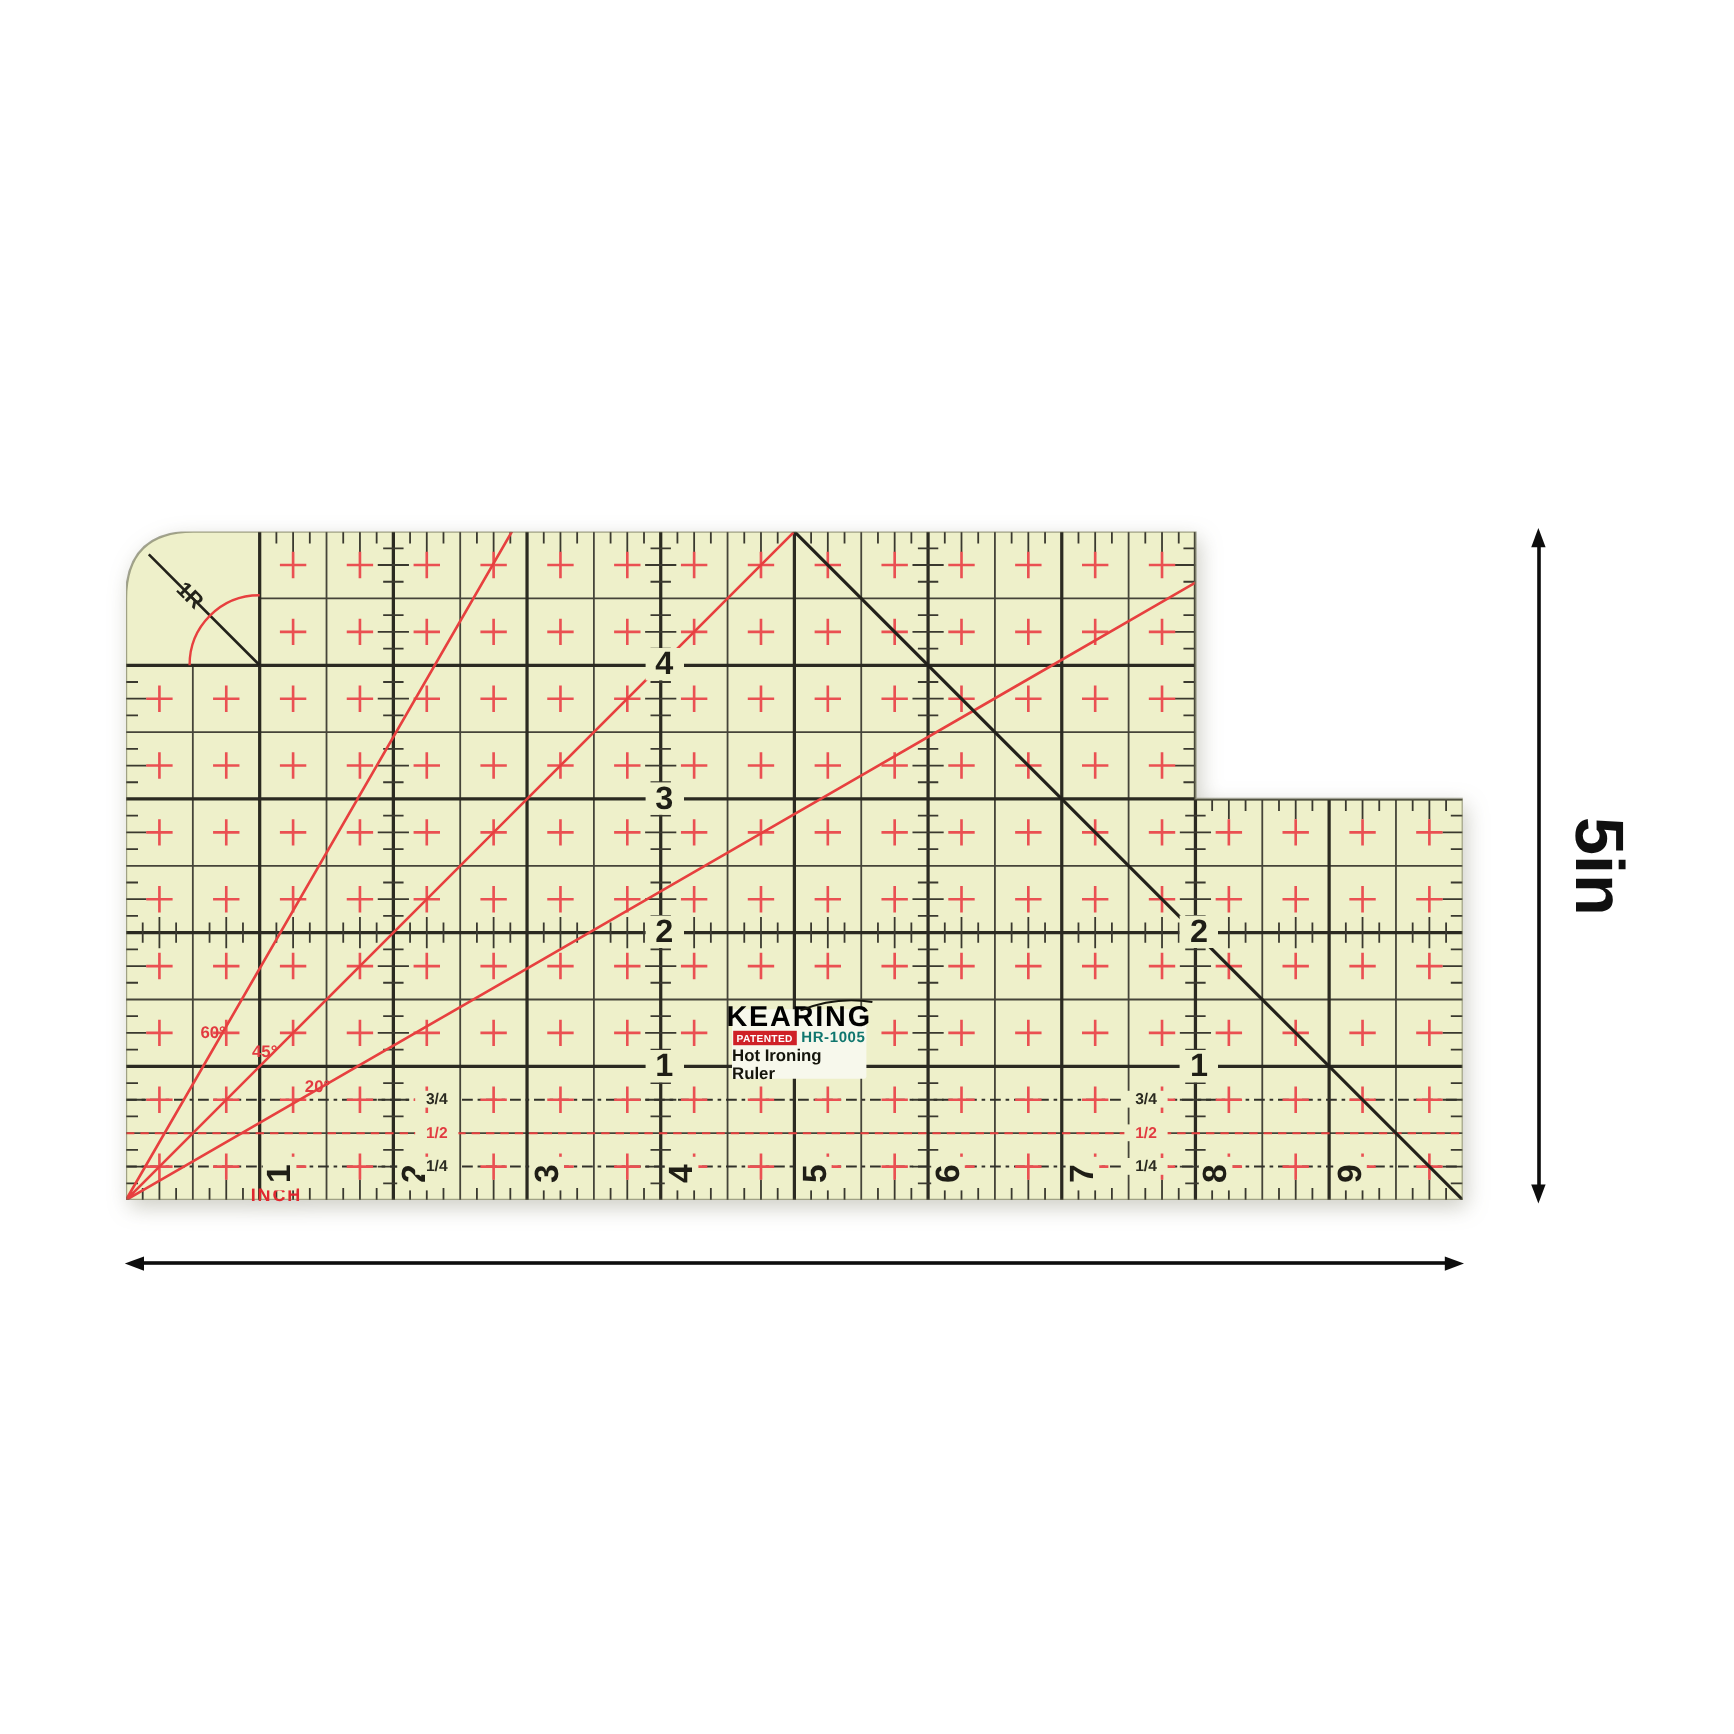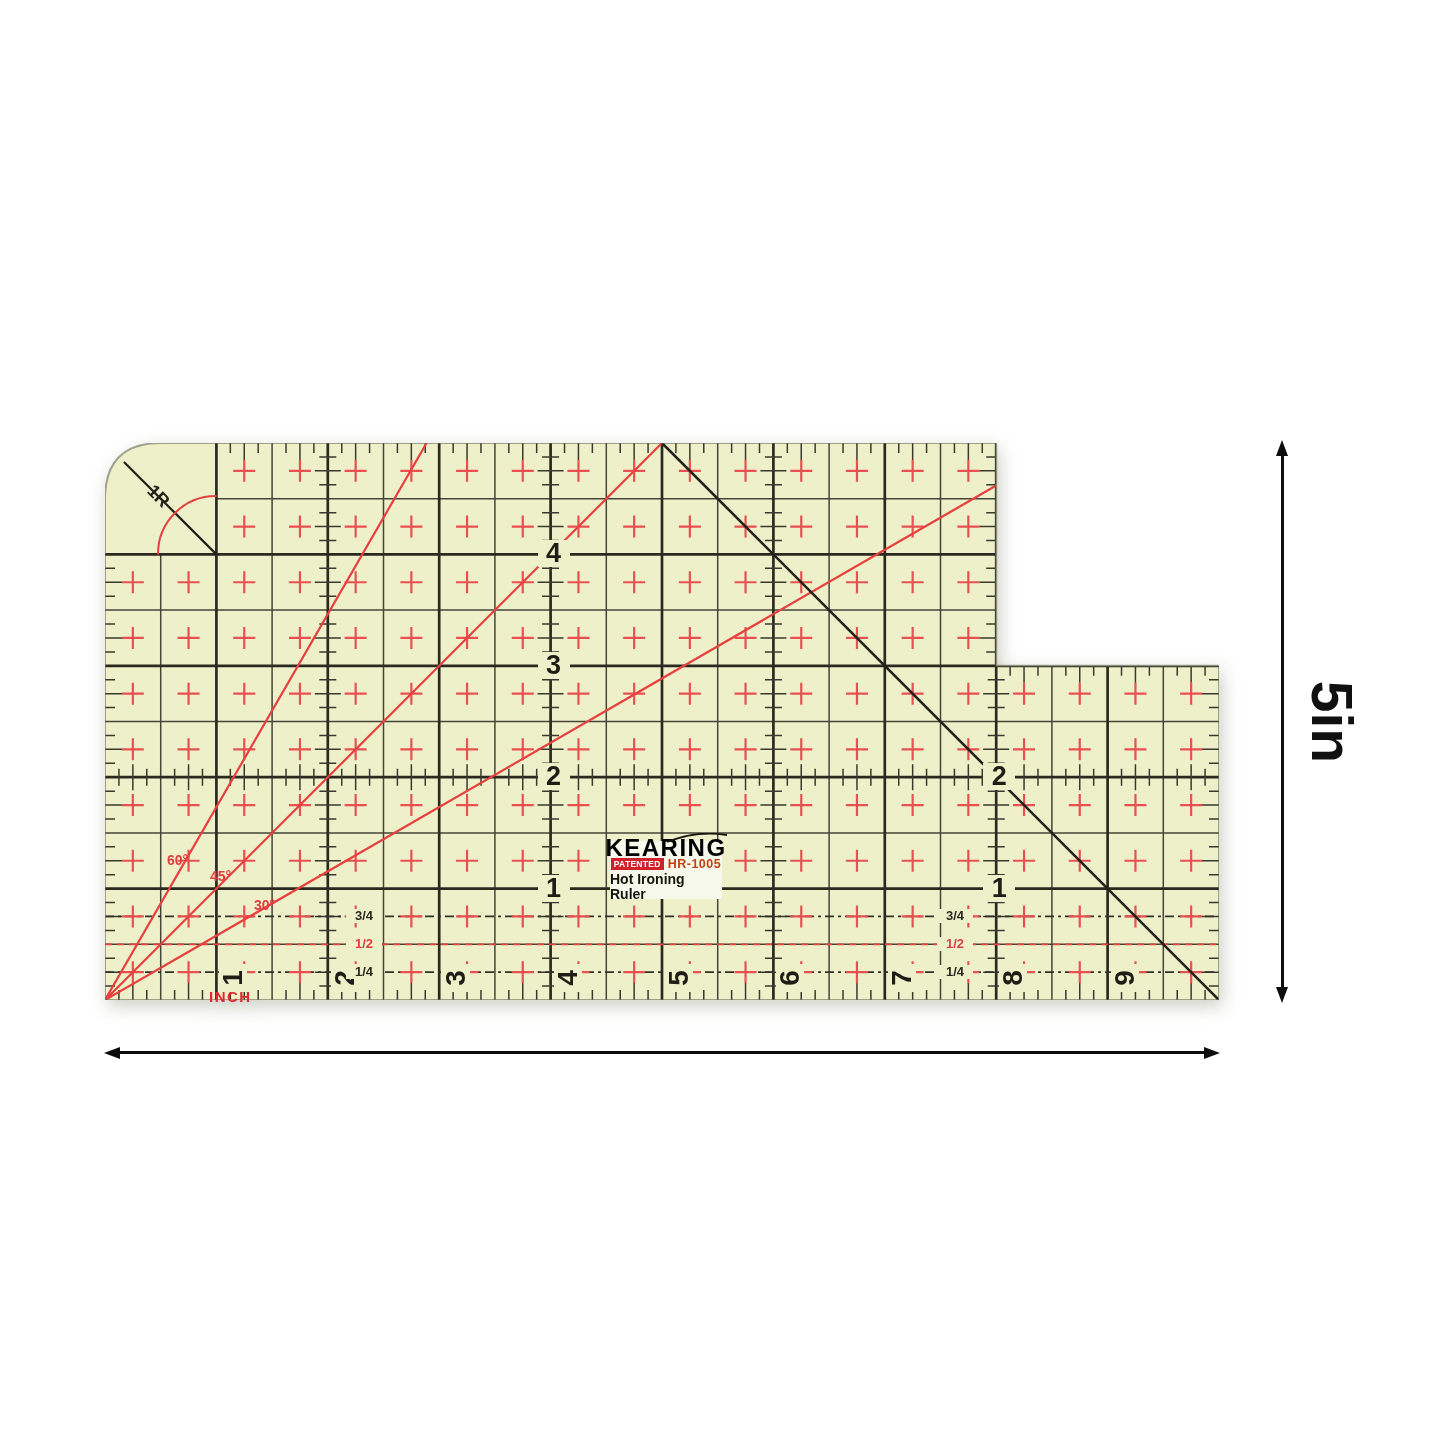--- a/index.html
+++ b/index.html
@@ -18,24 +18,24 @@
   .frac.red{color:#e23b40;}
   .ang{color:#e23b40;font-weight:bold;font-size:14px;line-height:15px;}
   #inch-label{color:#e02830;font-weight:800;font-size:15px;letter-spacing:1.5px;line-height:16px;}
   #corner-r-label{color:#23231a;font-weight:bold;font-size:18px;line-height:18px;transform:rotate(45deg);}
   
   #logo{position:absolute;left:505px;top:398px;width:112px;height:58px;background:#f7f8ec;
         border-radius:2px;display:flex;flex-direction:column;align-items:center;justify-content:center;gap:1px;}
   #logo .brand-row{position:relative;font-weight:700;font-size:24px;line-height:19px;
         letter-spacing:1.5px;color:#000000;}
   #logo .swoosh{position:absolute;right:-2px;top:-5px;}
-  #logo .mid-row{display:flex;align-items:flex-start;gap:4px;}
+  #logo .mid-row{display:flex;align-items:center;gap:4px;}
   #logo .chip{background:#cf2127;color:#ffffff;font-weight:bold;font-size:8.5px;
         line-height:10px;padding:1px 3px;letter-spacing:0.3px;}
-  #logo .model{color:#c2410c;font-weight:600;font-size:12.5px;line-height:13px;letter-spacing:0.5px;}
+  #logo .model{color:#0f766e;font-weight:600;font-size:12.5px;line-height:13px;letter-spacing:0.5px;}
   #logo .product{color:#15150c;font-weight:700;font-size:14px;line-height:15px;}
   
   .dim-line{position:absolute;background:#0d0d0d;}
   .arrow{position:absolute;width:0;height:0;}
   .dim-label{position:absolute;color:#101010;font-weight:bold;font-size:57px;text-align:center;}
 </style>
 </head>
 <body>
 
 <div id="canvas">
@@ -97,21 +97,21 @@
       <div class="ovl bnum" style="left: 894.2px; width: 24px; top: 521px;">8</div>
       <div class="ovl bnum" style="left: 1005.6px; width: 24px; top: 521px;">9</div>
       <div class="ovl frac" style="left: 241px; width: 32px; top: 465.95px;">3/4</div>
       <div class="ovl frac red" style="left: 241px; width: 32px; top: 493.8px;">1/2</div>
       <div class="ovl frac" style="left: 241px; width: 32px; top: 521.65px;">1/4</div>
       <div class="ovl frac" style="left: 832px; width: 32px; top: 465.95px;">3/4</div>
       <div class="ovl frac red" style="left: 832px; width: 32px; top: 493.8px;">1/2</div>
       <div class="ovl frac" style="left: 832px; width: 32px; top: 521.65px;">1/4</div>
       <div class="ovl ang" style="left: 62px; width: 36px; top: 410px;">60°</div>
       <div class="ovl ang" style="left: 105px; width: 36px; top: 426px;">45°</div>
-      <div class="ovl ang" style="left: 149px; width: 36px; top: 455px;">30°</div>
+      <div class="ovl ang" style="left: 149px; width: 36px; top: 455px;">20°</div>
     </div>
 
   <div class="dim-line" style="left:1281px;top:449px;width:2.5px;height:545px;"></div>
   <div class="arrow" style="left:1276px;top:440px;border-left:6px solid transparent;border-right:6px solid transparent;border-bottom:16px solid #0d0d0d;"></div>
   <div class="arrow" style="left:1276px;top:987px;border-left:6px solid transparent;border-right:6px solid transparent;border-top:16px solid #0d0d0d;"></div>
   <div class="dim-label" style="left:1262px;top:687px;width:140px;height:70px;line-height:70px;transform:rotate(90deg);">5in</div>
 
   <div class="dim-line" style="left:117px;top:1051px;width:1090px;height:2.5px;"></div>
   <div class="arrow" style="left:104px;top:1046.5px;border-top:6px solid transparent;border-bottom:6px solid transparent;border-right:16px solid #0d0d0d;"></div>
   <div class="arrow" style="left:1204px;top:1046.5px;border-top:6px solid transparent;border-bottom:6px solid transparent;border-left:16px solid #0d0d0d;"></div>

